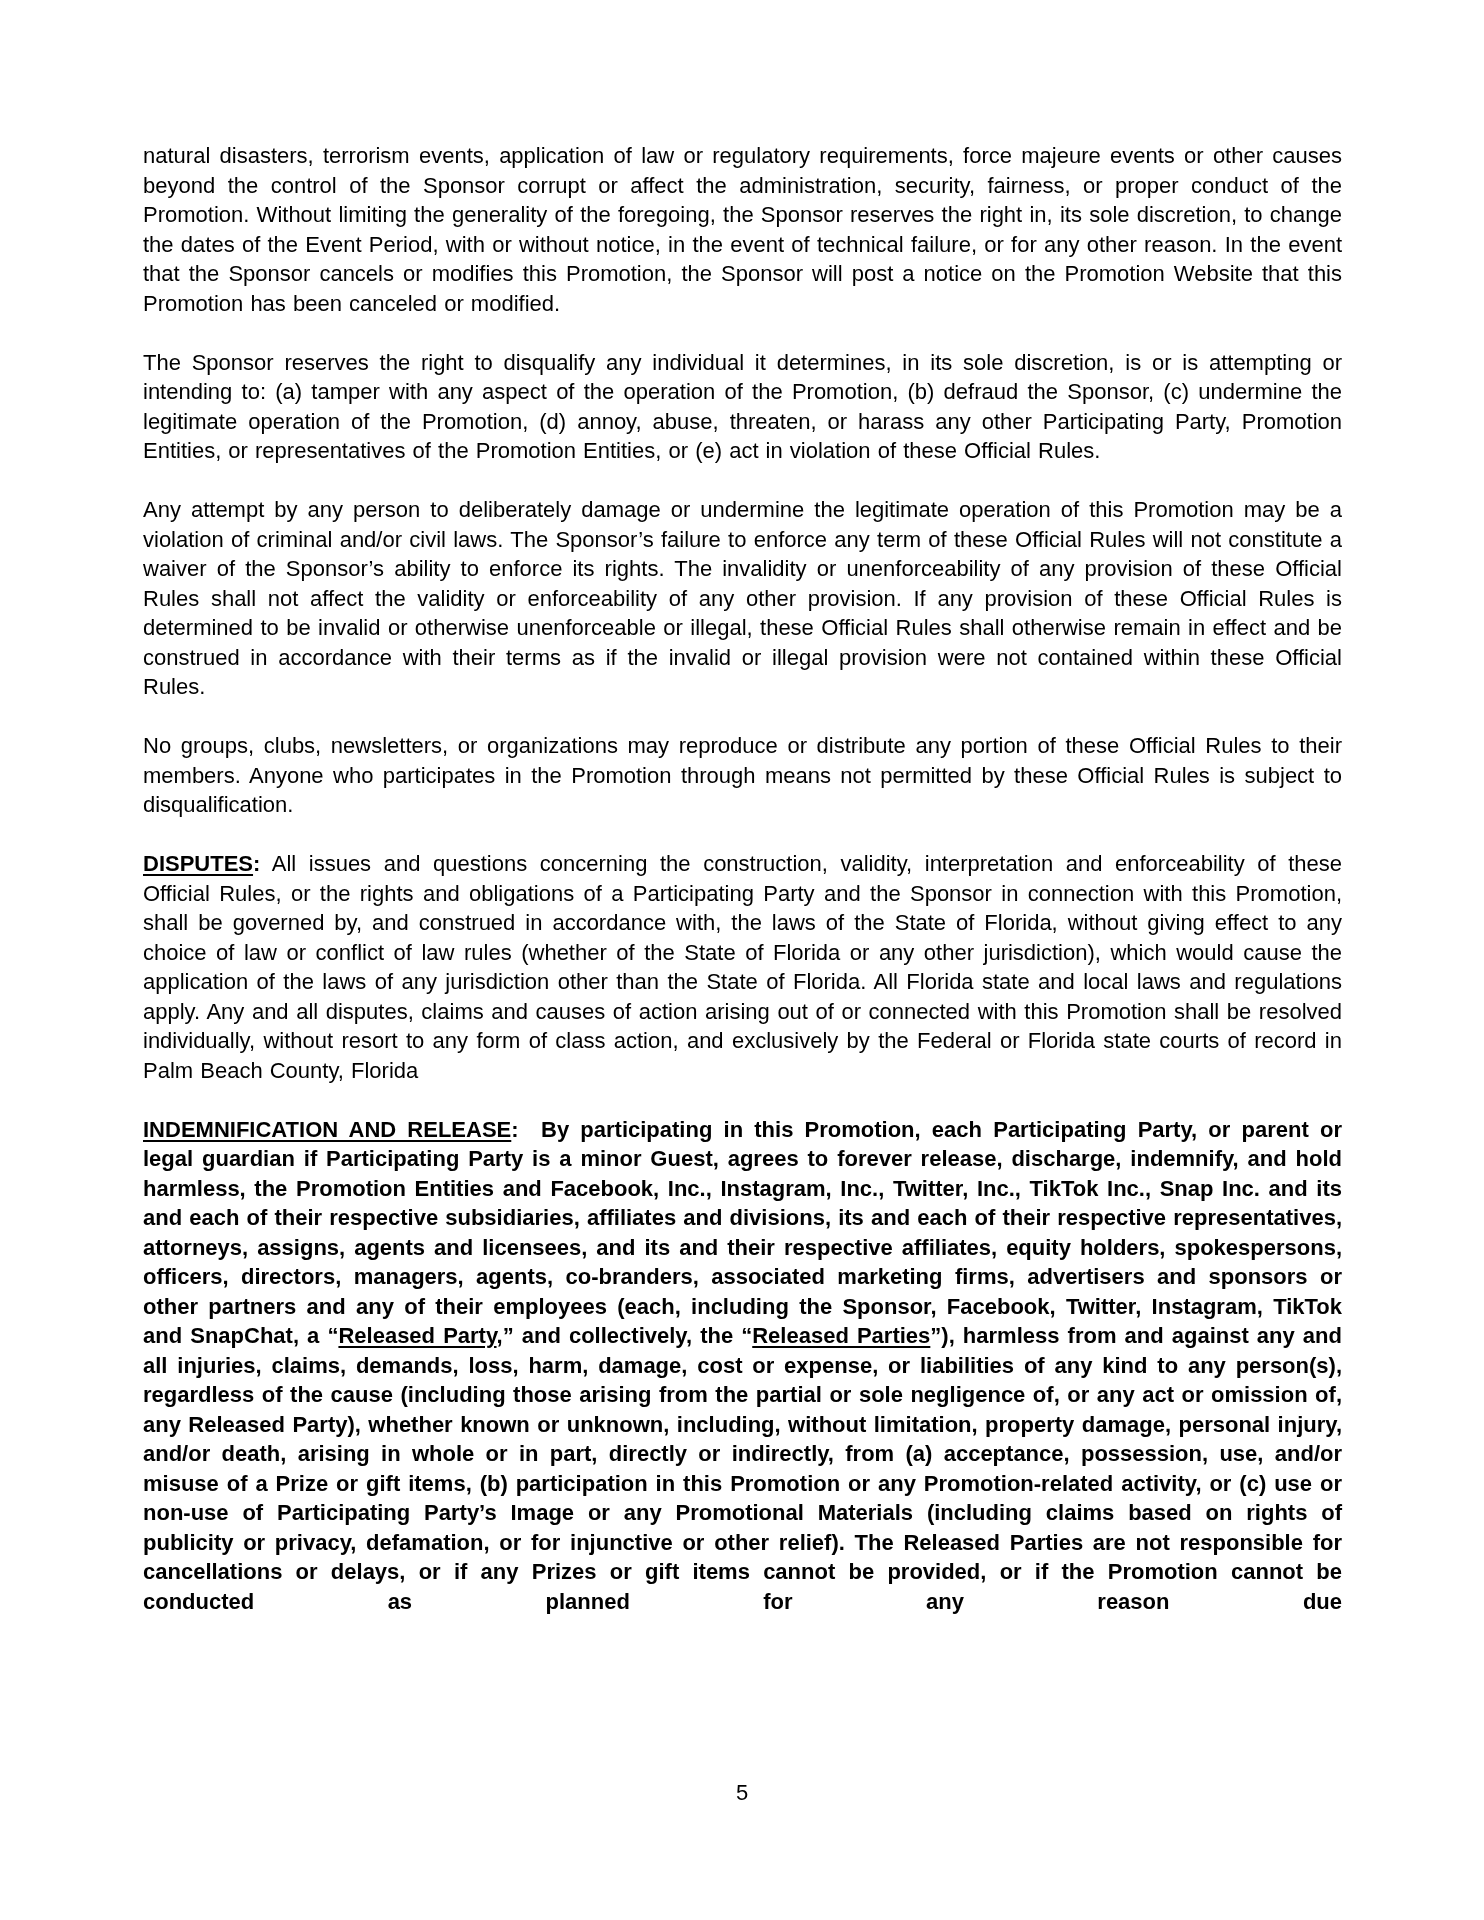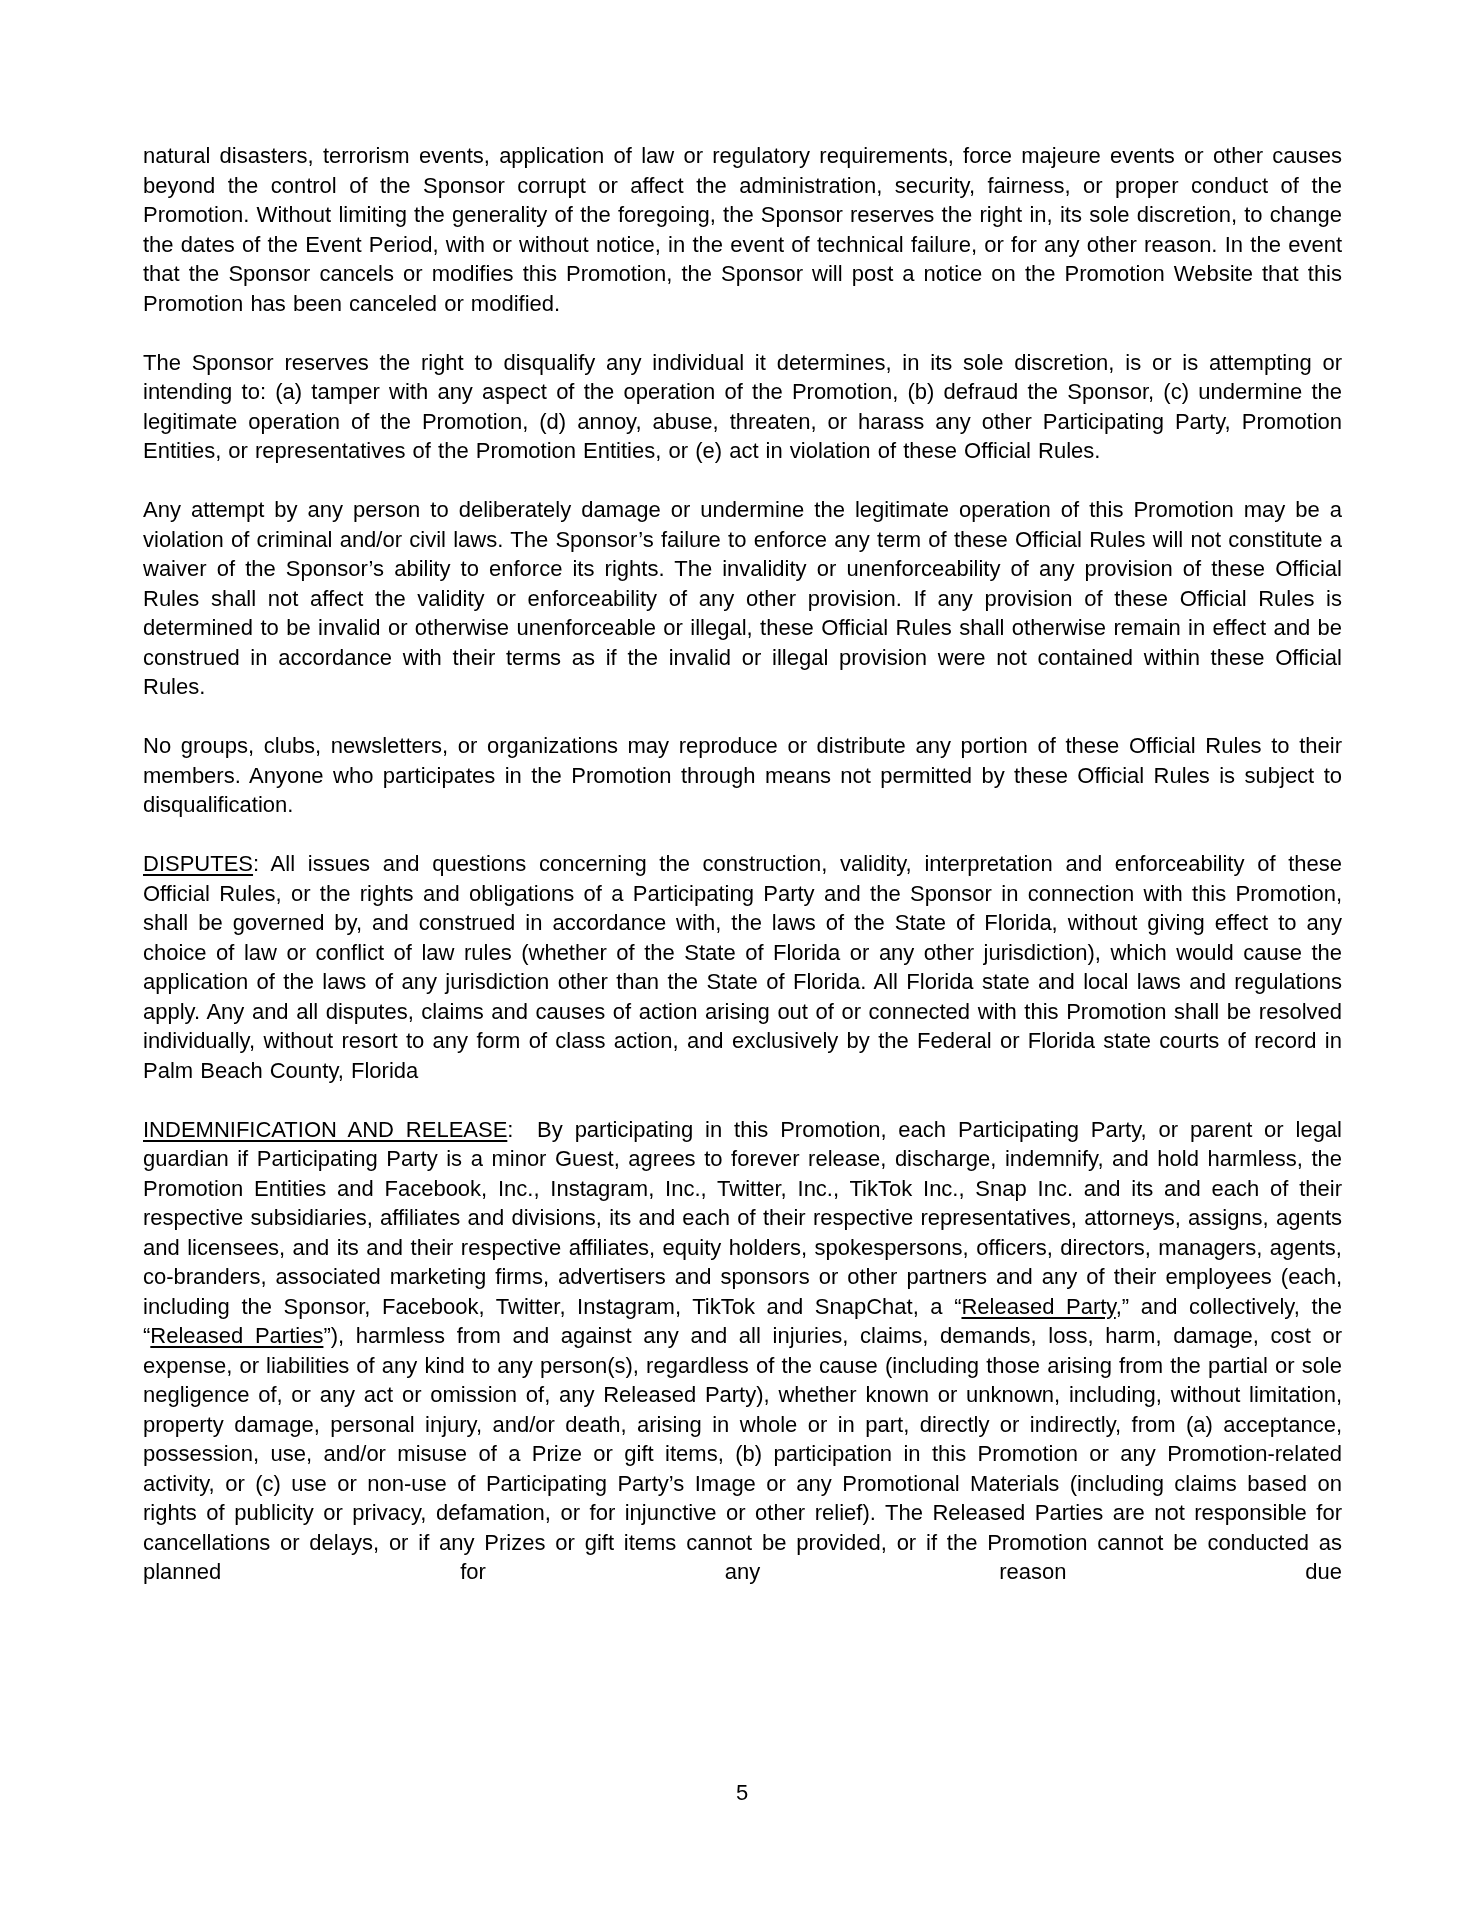--- a/index.html
+++ b/index.html
@@ -33,21 +33,21 @@
     word-spacing: 1px;
   }
   .body-text p {
     margin: 0 0 29.5px 0;
   }
   .body-text p.continued {
     text-align-last: justify;
     margin-bottom: 13px;
   }
   span.b {
-    font-weight: normal;
+    font-weight: bold;
   }
   span.u {
     text-decoration: underline;
     text-underline-offset: 3px;
   }
   .page-footer {
     position: absolute;
     left: 0;
     top: 1778px;
     width: 100%;

